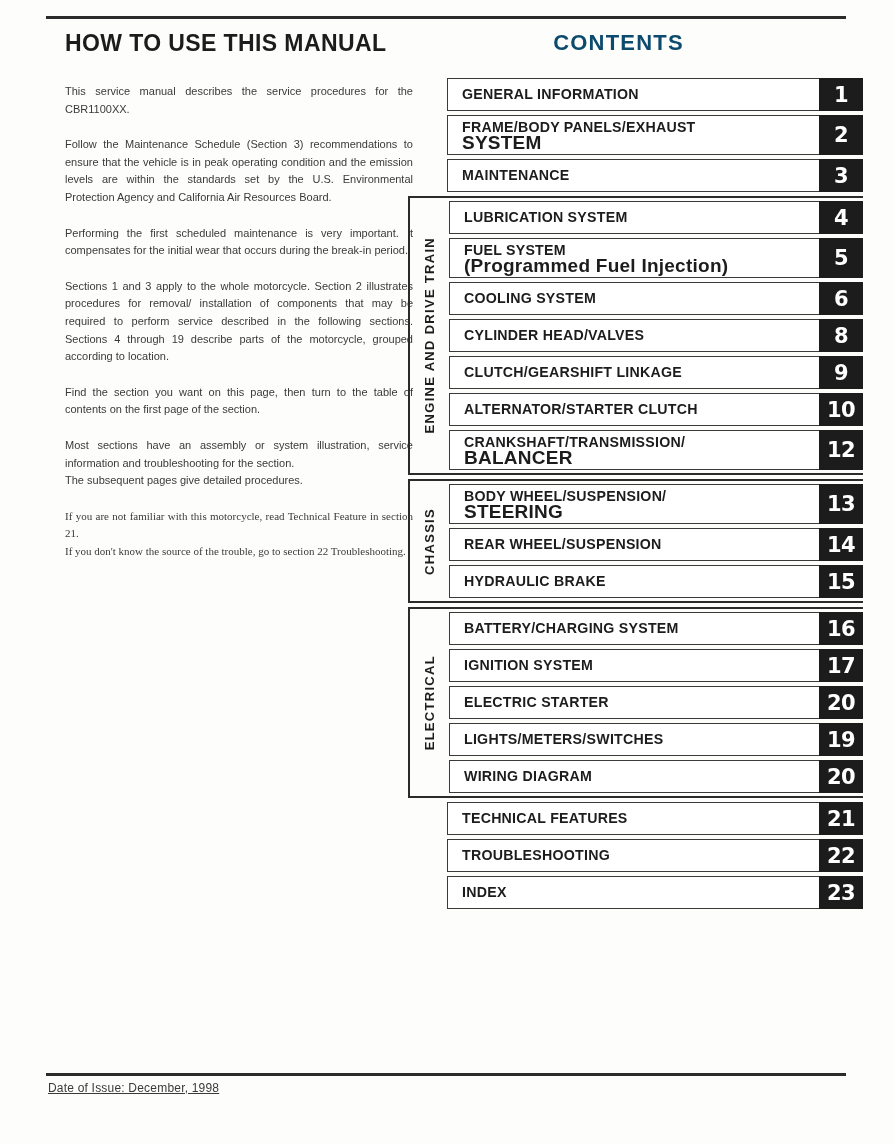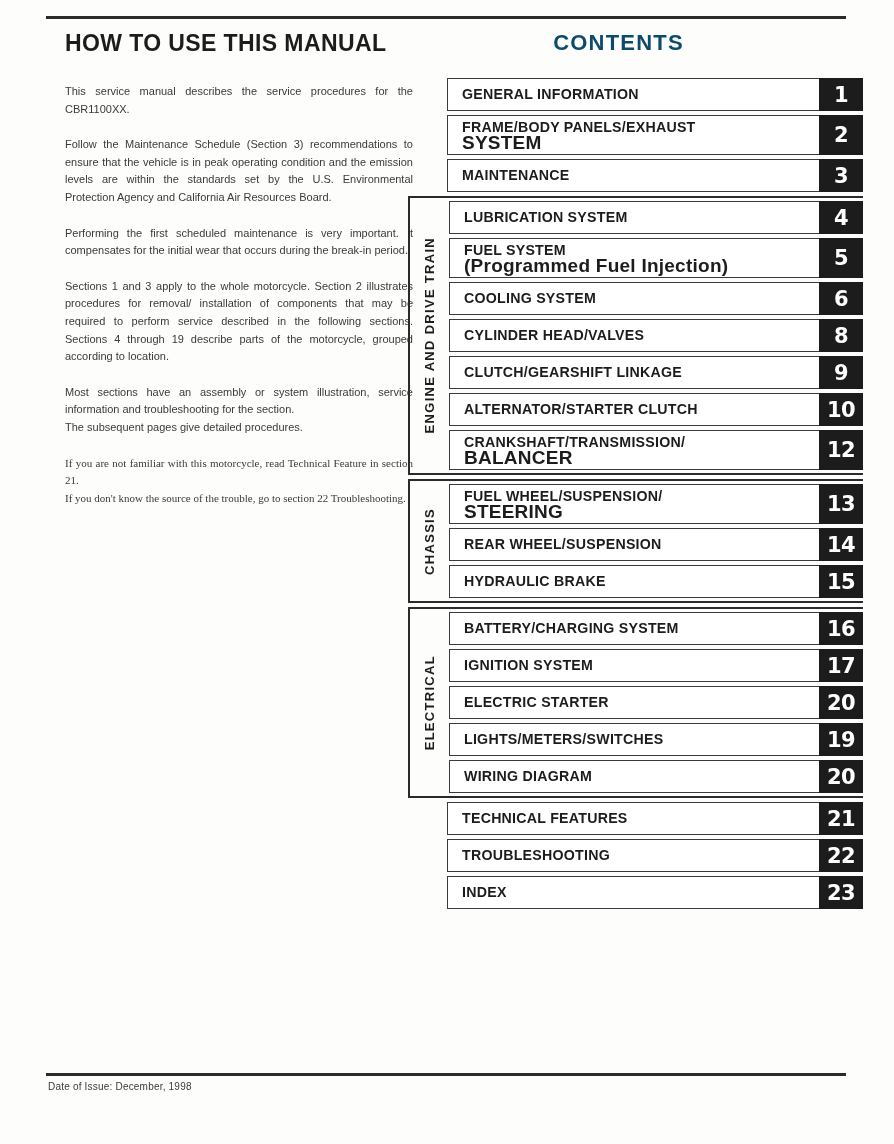--- a/index.html
+++ b/index.html
@@ -167,39 +167,41 @@
     left: 46px;
     top: 1073px;
     width: 800px;
     height: 3px;
     background: #2b2b2b;
   }
   .footer-text {
     position: absolute;
     left: 48px;
     top: 1081px;
-    font-size: 10px;
+    font-size: 12px;
     color: #3a3a3a;
     letter-spacing: 0.2px;
+    text-decoration: underline;
   }
 </style>
 </head>
 <body>
 
 <div class="page">
 
   <div class="top-rule"></div>
 
   <div class="left-col">
     <h1 class="left-title">HOW TO USE THIS MANUAL</h1>
     <div id="intro-paragraphs">
         <p class="para">This service manual describes the service procedures for the CBR1100XX.</p>
         <p class="para">Follow the Maintenance Schedule (Section 3) recommendations to ensure that the vehicle is in peak operating condition and the emission levels are within the standards set by the U.S. Environmental Protection Agency and California Air Resources Board.</p>
         <p class="para">Performing the first scheduled maintenance is very important. It compensates for the initial wear that occurs during the break-in period.</p>
         <p class="para">Sections 1 and 3 apply to the whole motorcycle. Section 2 illustrates procedures for removal/ installation of components that may be required to perform service described in the following sections. Sections 4 through 19 describe parts of the motorcycle, grouped according to location.</p>
+        <p class="para">Find the section you want on this page, then turn to the table of contents on the first page of the section.</p>
         <p class="para">Most sections have an assembly or system illustration, service information and troubleshooting for the section.<br>The subsequent pages give detailed procedures.</p>
         <p class="para">If you are not familiar with this motorcycle, read Technical Feature in section 21.<br>If you don't know the source of the trouble, go to section 22 Troubleshooting.</p>
       </div>
   </div>
 
   <div class="right-col">
     <h2 class="contents-title">CONTENTS</h2>
     <div class="toc" id="toc">
         <div class="group plain">
           <div class="row">
@@ -270,21 +272,21 @@
             </div>
             <div class="row-num">12</div>
           </div>
         </div>
         <div class="group bracketed">
           <div class="group-label">
             <span>CHASSIS</span>
           </div>
           <div class="row two-line">
             <div class="row-box">
-              <div class="row-label">FUEL WHEEL/SUSPENSION/</div>
+              <div class="row-label">BODY WHEEL/SUSPENSION/</div>
               <div class="row-label sub">STEERING</div>
             </div>
             <div class="row-num">13</div>
           </div>
           <div class="row">
             <div class="row-box">
               <div class="row-label">REAR WHEEL/SUSPENSION</div>
             </div>
             <div class="row-num">14</div>
           </div>

